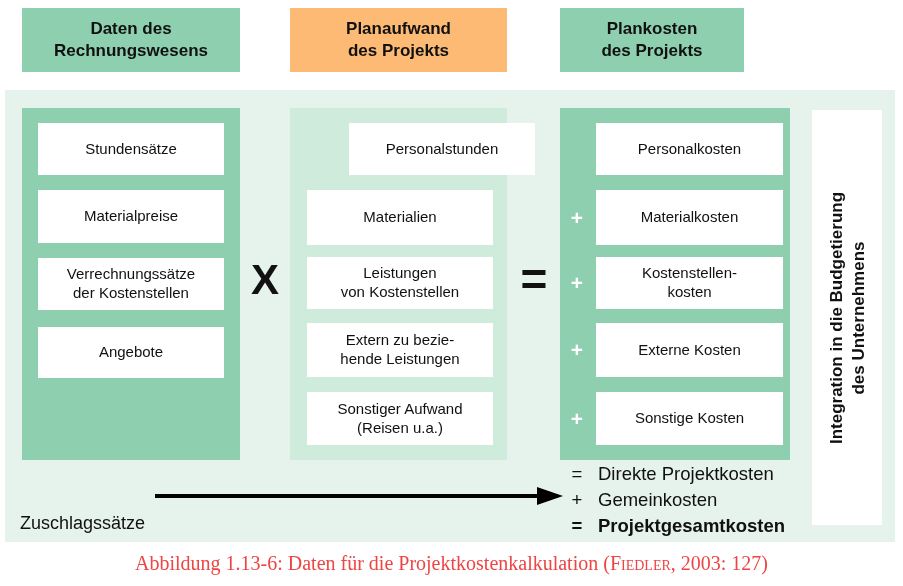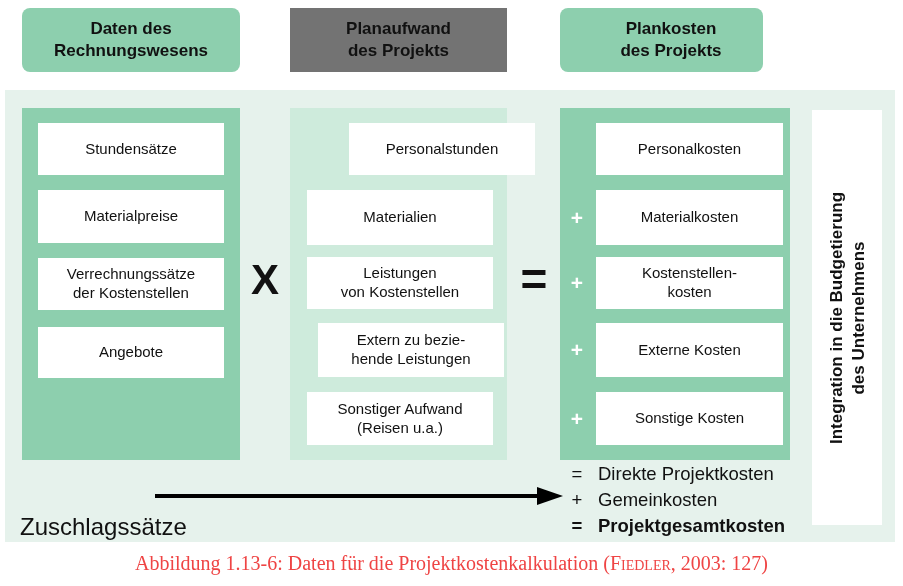--- a/index.html
+++ b/index.html
@@ -6,22 +6,22 @@
   #stage{
     position:relative;width:903px;height:586px;background:#ffffff;
     font-family:"Liberation Sans","DejaVu Sans",sans-serif;color:#111;
     overflow:hidden;
   }
   .nl{white-space:pre-line;}
   .hdr{
     position:absolute;top:8px;height:64px;display:flex;align-items:center;justify-content:center;
     text-align:center;font-weight:bold;font-size:17px;line-height:1.3;
   }
-  .hdr.medium{background:#8DCFAE;border-radius:8px;}
-  .hdr.light{background:#737373;}
+  .hdr.medium{background:#8DCFAE;}
+  .hdr.light{background:#fdba74;}
   #panel{position:absolute;left:5px;top:90px;width:890px;height:452px;background:#E6F2EC;}
   .col{position:absolute;top:18px;height:352px;}
   .col.medium{background:#8DCFAE;}
   .col.light{background:#CEEBDC;}
   .wbox{
     position:absolute;background:#ffffff;display:flex;align-items:center;justify-content:center;
     text-align:center;font-size:15px;line-height:1.25;
   }
   .plus{
     position:absolute;left:4px;width:26px;display:flex;align-items:center;justify-content:center;
@@ -29,21 +29,21 @@
   }
   .op{
     position:absolute;display:flex;align-items:center;justify-content:center;
     font-weight:bold;font-size:42px;
   }
   #sumlist{position:absolute;left:561px;top:371px;font-size:18.5px;}
   .sumrow{display:flex;height:26px;align-items:center;}
   .sumsym{width:22px;text-align:center;flex:none;}
   .sumlabel{margin-left:10px;}
   .sumrow.bold{font-weight:bold;}
-  #surcharge{position:absolute;left:15px;top:393px;font-size:24px;margin-top:30px;}
+  #surcharge{position:absolute;left:15px;top:393px;font-size:18px;margin-top:30px;}
   #arrow{position:absolute;left:146px;top:397px;}
   #vertbox{position:absolute;left:807px;top:20px;width:70px;height:415px;background:#ffffff;}
   #verttext{
     position:absolute;width:415px;height:60px;left:-172px;top:178px;
     transform:rotate(-90deg);display:flex;align-items:center;justify-content:center;
     text-align:center;font-weight:bold;font-size:17px;line-height:1.3;
   }
   #caption{
     position:absolute;left:0;top:552px;width:903px;text-align:center;
     font-family:"Liberation Serif","DejaVu Serif",serif;font-size:20px;color:#ef4444;
@@ -52,41 +52,41 @@
 </style>
 </head>
 <body>
 
 <div id="stage">
 
   <div class="hdr medium nl" style="left:22px;width:218px;">Daten des
 Rechnungswesens</div>
   <div class="hdr light nl" style="left:290px;width:217px;">Planaufwand
 des Projekts</div>
-  <div class="hdr medium nl" style="left:560px;width:184px;padding-left:19px;">Plankosten
+  <div class="hdr medium nl" style="left:560px;width:184px;">Plankosten
 des Projekts</div>
 
   <div id="panel">
 
     <div class="col medium" style="left:17px;width:218px;">
       <div class="wbox nl" style="left:16px;top:15px;width:186px;height:52px;">Stundensätze</div>
       <div class="wbox nl" style="left:16px;top:82px;width:186px;height:53px;">Materialpreise</div>
       <div class="wbox nl" style="left:16px;top:150px;width:186px;height:52px;">Verrechnungssätze
 der Kostenstellen</div>
       <div class="wbox nl" style="left:16px;top:219px;width:186px;height:51px;">Angebote</div>
     </div>
 
     <div class="op" style="left:235px;top:165px;width:50px;height:50px;">X</div>
 
     <div class="col light" style="left:285px;width:217px;">
       <div class="wbox nl" style="left:17px;top:15px;width:186px;height:52px;margin-left:42px;">Personalstunden</div>
       <div class="wbox nl" style="left:17px;top:82px;width:186px;height:55px;">Materialien</div>
       <div class="wbox nl" style="left:17px;top:149px;width:186px;height:52px;">Leistungen
 von Kostenstellen</div>
-      <div class="wbox nl" style="left:28px;top:215px;width:186px;height:54px;">Extern zu bezie-
+      <div class="wbox nl" style="left:17px;top:215px;width:186px;height:54px;">Extern zu bezie-
 hende Leistungen</div>
       <div class="wbox nl" style="left:17px;top:284px;width:186px;height:53px;">Sonstiger Aufwand
 (Reisen u.a.)</div>
     </div>
 
     <div class="op" style="left:503px;top:163px;width:52px;height:52px;font-size:46px;">=</div>
 
     <div class="col medium" style="left:555px;width:230px;">
       <div class="plus" style="top:82px;height:55px;">+</div>
       <div class="plus" style="top:149px;height:52px;">+</div>

